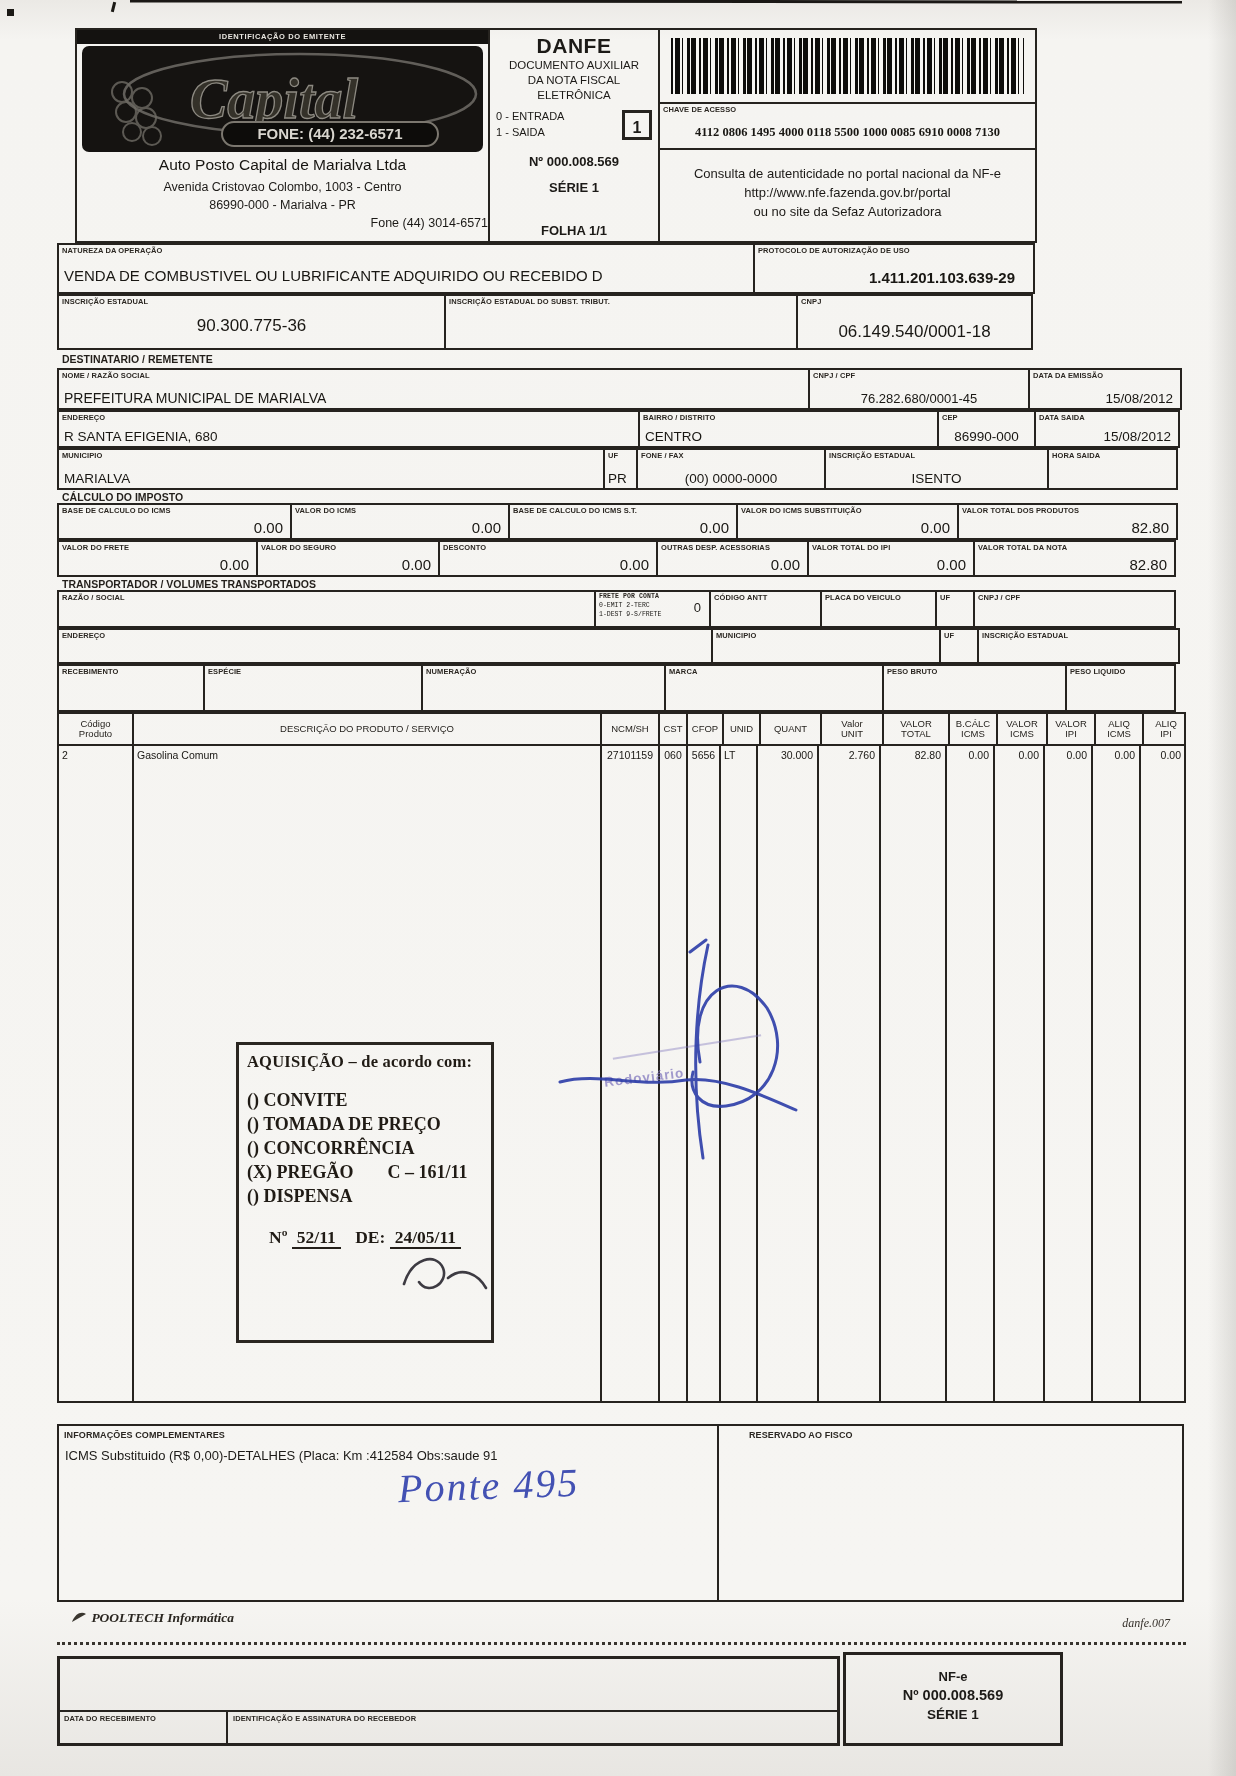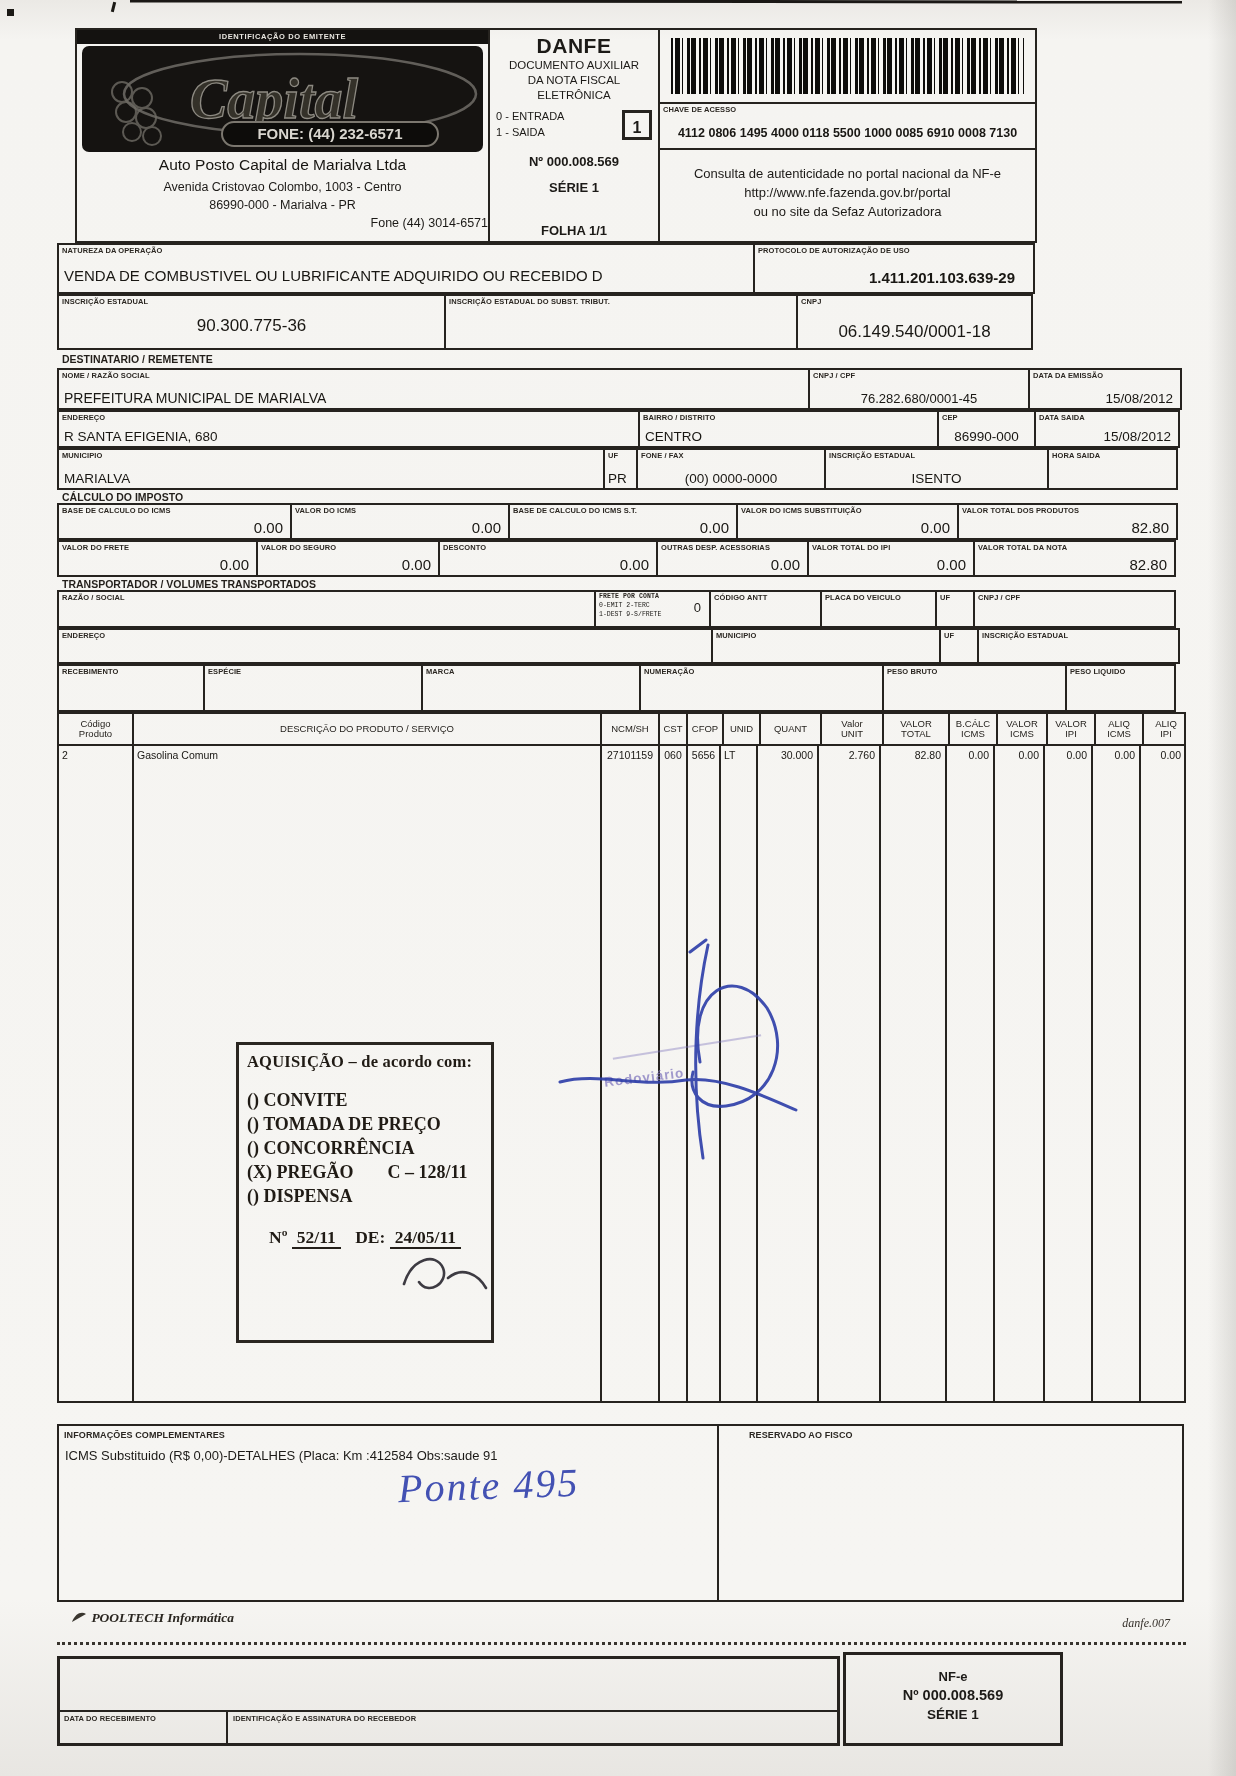--- a/index.html
+++ b/index.html
@@ -114,21 +114,21 @@
     <div class="dan-num" style="top:124px;">Nº 000.008.569</div>
     <div class="dan-num" style="top:150px;">SÉRIE 1</div>
     <div class="dan-num" style="top:193px;">FOLHA 1/1</div>
   </div>
 
   <div class="bx" style="left:658px;top:28px;width:379px;height:76px;">
     <div class="barcode"></div>
   </div>
   <div class="bx" style="left:658px;top:102px;width:379px;height:48px;">
     <span class="lb">CHAVE DE ACESSO</span>
-    <span class="vl c" style="font-weight:700;font-size:12.5px;bottom:8px;">4112 0806 1495 4000 0118 5500 1000 0085 6910 0008 7130</span>
+    <span class="vl c" style="font-weight:700;font-size:12.5px;bottom:8px;font-family:Liberation Serif, serif;">4112 0806 1495 4000 0118 5500 1000 0085 6910 0008 7130</span>
   </div>
   <div class="bx" style="left:658px;top:148px;width:379px;height:95px;">
     <div class="consulta">
       <div>Consulta de autenticidade no portal nacional da NF-e</div>
       <div>http://www.nfe.fazenda.gov.br/portal</div>
       <div>ou no site da Sefaz Autorizadora</div>
     </div>
   </div>
 
   <div class="row" style="left:57px;top:243px;width:980px;height:51px;">
@@ -309,25 +309,25 @@
     </div>
   </div>
 
   <div class="row" style="left:57px;top:664px;width:1129px;height:48px;">
     <div class="f" style="width:148px;">
       <span class="lb">RECEBIMENTO</span>
     </div>
     <div class="f" style="width:220px;">
       <span class="lb">ESPÉCIE</span>
     </div>
+    <div class="f" style="width:245px;">
+      <span class="lb">NUMERAÇÃO</span>
+    </div>
     <div class="f" style="width:220px;">
       <span class="lb">MARCA</span>
-    </div>
-    <div class="f" style="width:245px;">
-      <span class="lb">NUMERAÇÃO</span>
     </div>
     <div class="f" style="width:185px;">
       <span class="lb">PESO BRUTO</span>
     </div>
     <div class="f" style="width:111px;">
       <span class="lb">PESO LIQUIDO</span>
     </div>
   </div>
 
   <div class="ptable">
@@ -374,21 +374,21 @@
   </div>
 
   <div class="carimbo">
     <div class="tit">AQUISIÇÃO – de acordo com:</div>
     <div class="ops">
       <div>() CONVITE</div>
       <div>() TOMADA DE PREÇO</div>
       <div>() CONCORRÊNCIA</div>
       <div class="oprow">
         <span>(X) PREGÃO</span>
-        <span class="ref">C – 128/11</span>
+        <span class="ref">C – 161/11</span>
       </div>
       <div>() DISPENSA</div>
     </div>
     <div class="numline">
       <span>Nº</span>
       <span class="u">52/11</span>
       <span style="margin-left:10px;">DE:</span>
       <span class="u">24/05/11</span>
     </div>
   </div>

